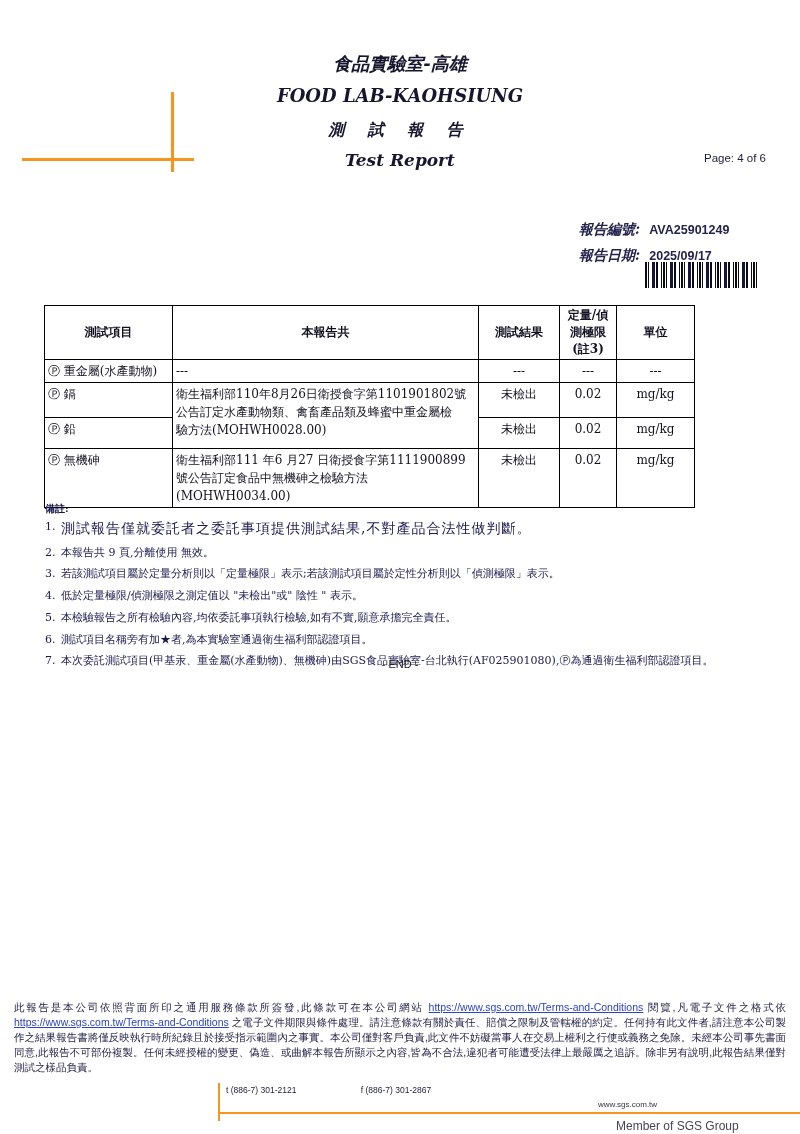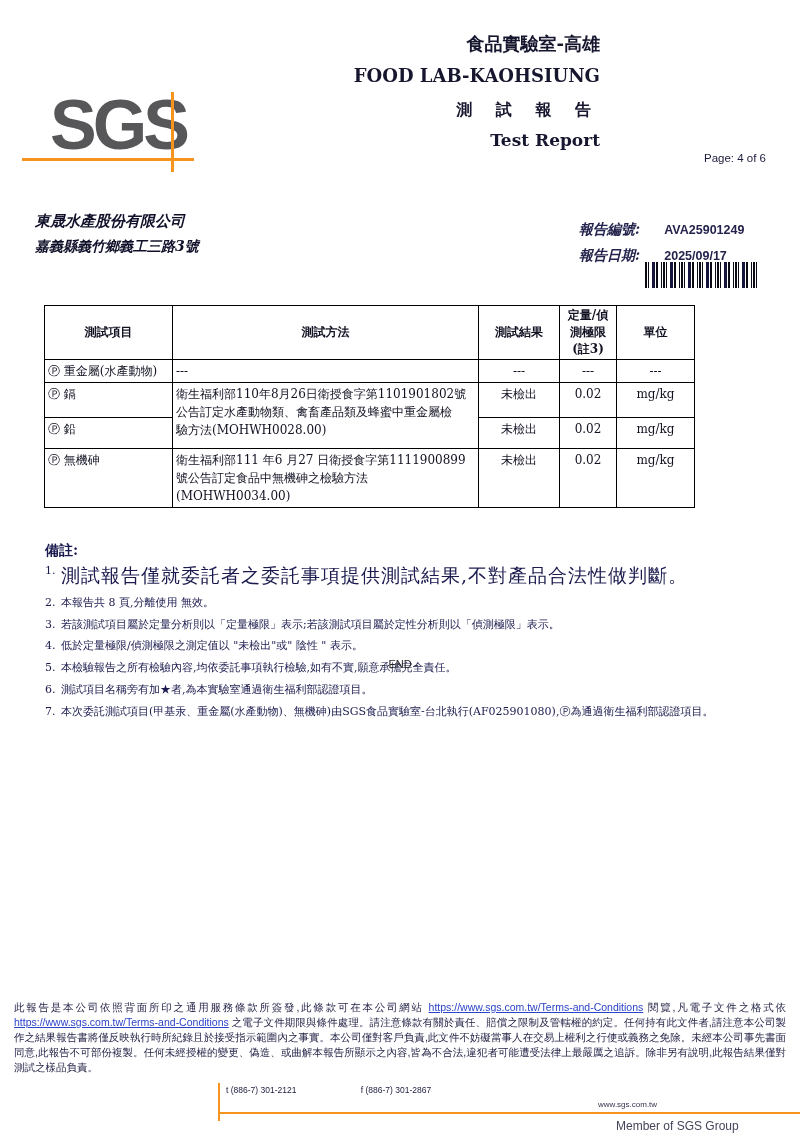--- a/index.html
+++ b/index.html
@@ -7,36 +7,36 @@
         font-family:"DejaVu Serif","Liberation Serif",serif;color:#1b1b3d;overflow:hidden;}
 
   
   .logo-block{position:absolute;left:0;top:40px;width:220px;height:100px;}
   .logo-text{position:absolute;left:50px;top:50px;font-family:"Liberation Sans",sans-serif;
              font-weight:bold;font-size:70px;line-height:1;letter-spacing:-4px;color:#57575a;}
   .logo-vline{position:absolute;left:171px;top:52px;width:3px;height:80px;background:#f7941d;}
   .logo-hline{position:absolute;left:22px;top:118px;width:172px;height:3px;background:#f7941d;}
 
   
-  .header-center{position:absolute;left:200px;top:32px;width:400px;text-align:right;}
+  .header-center{position:absolute;left:200px;top:52px;width:400px;text-align:center;font-style:italic;}
   .lab-zh{font-size:18px;font-weight:bold;margin-bottom:9px;color:#16162e;}
   .lab-en{font-size:18px;font-weight:bold;margin-bottom:9px;color:#16162e;}
   .rep-zh{font-size:16px;font-weight:bold;letter-spacing:9px;margin-bottom:9px;color:#16162e;margin-top:14px;}
   .rep-en{font-size:17px;font-weight:bold;color:#16162e;}
   .page-label{position:absolute;right:34px;top:152px;font-family:"Liberation Sans",sans-serif;
               font-size:11.5px;color:#1b1b3d;}
 
   
   .client-block{position:absolute;left:35px;top:212px;}
   .client-name{font-size:15px;font-weight:bold;font-style:italic;color:#10102a;margin-bottom:7px;}
   .client-addr{font-size:14px;font-weight:bold;font-style:italic;color:#10102a;}
   .report-info{position:absolute;left:563px;top:219px;}
   .ri-row{margin-bottom:6px;white-space:nowrap;}
   .ri-label{font-size:14px;font-weight:bold;font-style:italic;color:#23234d;margin-left:16px;}
-  .ri-value{font-family:"Liberation Sans",sans-serif;font-size:12.5px;font-weight:bold;color:#23234d;margin-left:19px;}
+  .ri-value{font-family:"Liberation Sans",sans-serif;font-size:12.5px;font-weight:bold;color:#23234d;margin-left:4px;}
   .barcode{position:absolute;left:645px;top:262px;width:112px;height:26px;
            background:repeating-linear-gradient(90deg,
              #0a0a14 0 2px,#ffffff 2px 3px,#0a0a14 3px 4px,#ffffff 4px 7px,
              #14143c 7px 10px,#ffffff 10px 11px,#0a0a14 11px 13px,#ffffff 13px 16px,
              #0a0a14 16px 17px,#ffffff 17px 18px);}
 
   
   table.results{position:absolute;left:44px;top:305px;width:650px;border-collapse:collapse;
                 table-layout:fixed;font-size:12px;color:#111122;}
   table.results,table.results th,table.results td{border:1.4px solid #000;}
@@ -45,25 +45,25 @@
   td.c-item{text-align:left;padding-left:5px;}
   td.c-method{text-align:left;white-space:pre-line;}
   td.c-mid{text-align:center;}
   tr.r1 td{height:14px;}
   tr.r2 td{height:30px;}
   tr.r3 td{height:26px;}
   tr.r4 td{height:52px;}
 
   
   .notes{position:absolute;left:45px;top:502px;width:730px;color:#1a1a4e;}
-  .notes-label{font-size:14px;font-weight:bold;margin-bottom:4px;margin-top:40px;}
+  .notes-label{font-size:10px;font-weight:bold;margin-bottom:4px;}
   .note-row{display:flex;align-items:flex-start;margin-bottom:8px;}
   .note-num{flex:0 0 16px;font-size:11px;}
   .note-text{font-size:11px;line-height:1.25;}
-  .note-row.big .note-text{font-size:19px;letter-spacing:1px;}
+  .note-row.big .note-text{font-size:14px;letter-spacing:1px;}
   .end-label{position:absolute;left:0;width:800px;top:658px;text-align:center;
              font-family:"Liberation Sans",sans-serif;font-size:11px;color:#222;}
 
   
   .disclaimer{position:absolute;left:14px;top:1000px;width:772px;
               font-family:"Liberation Sans",sans-serif;font-size:10.5px;line-height:15px;
               text-align:justify;color:#26264a;}
   .disclaimer a{color:#2b43c8;text-decoration:underline;cursor:pointer;}
 
   
@@ -80,37 +80,32 @@
   .f-hline{position:absolute;left:218px;top:1112px;width:582px;height:2px;background:#f7941d;}
   .f-member{position:absolute;left:616px;top:1119px;font-family:Liberation Sans, sans-serif;
             font-size:12px;color:#44445a;}
 </style>
 </head>
 <body>
 
 <div class="page">
 
   <div class="logo-block">
-    <div class="logo-text">SGS</div>
     <div class="logo-vline"></div>
     <div class="logo-hline"></div>
   </div>
 
   <div class="header-center">
     <div class="lab-zh">食品實驗室-高雄</div>
     <div class="lab-en">FOOD LAB-KAOHSIUNG</div>
     <div class="rep-zh">測 試 報 告</div>
     <div class="rep-en">Test Report</div>
   </div>
   <div class="page-label">Page: 4 of 6</div>
 
-  <div class="client-block">
-    <div class="client-name">東晟水產股份有限公司</div>
-    <div class="client-addr">嘉義縣義竹鄉義工三路3號</div>
-  </div>
 
   <div class="report-info">
     <div class="ri-row">
       <span class="ri-label">報告編號:</span>
       <span class="ri-value">AVA25901249</span>
     </div>
     <div class="ri-row">
       <span class="ri-label">報告日期:</span>
       <span class="ri-value">2025/09/17</span>
     </div>
@@ -121,21 +116,21 @@
     <colgroup>
       <col style="width:128px">
         <col style="width:306px">
         <col style="width:81px">
       <col style="width:57px">
         <col style="width:78px">
     </colgroup>
     <tbody>
         <tr>
       <th>測試項目</th>
-      <th>測試方法</th>
+      <th>本報告共</th>
       <th>測試結果</th>
       <th>定量/偵測極限(註3)</th>
       <th>單位</th>
     </tr>
     <tr class="r1">
       <td class="c-item">Ⓟ 重金屬(水產動物)</td>
       <td class="c-method">---</td>
       <td class="c-mid">---</td>
       <td class="c-mid">---</td>
       <td class="c-mid">---</td>
@@ -168,21 +163,21 @@
     </table>
 
   <div class="notes">
     <div class="notes-label">備註:</div>
     <div class="note-row big">
       <span class="note-num">1.</span>
       <span class="note-text">測試報告僅就委託者之委託事項提供測試結果,不對產品合法性做判斷。</span>
     </div>
     <div class="note-row">
       <span class="note-num">2.</span>
-      <span class="note-text">本報告共 8 頁,分離使用 無效。</span>
+      <span class="note-text">本報告共 9 頁,分離使用 無效。</span>
     </div>
     <div class="note-row">
       <span class="note-num">3.</span>
       <span class="note-text">若該測試項目屬於定量分析則以「定量極限」表示;若該測試項目屬於定性分析則以「偵測極限」表示。</span>
     </div>
     <div class="note-row">
       <span class="note-num">4.</span>
       <span class="note-text">低於定量極限/偵測極限之測定值以 "未檢出"或" 陰性 " 表示。</span>
     </div>
     <div class="note-row">

